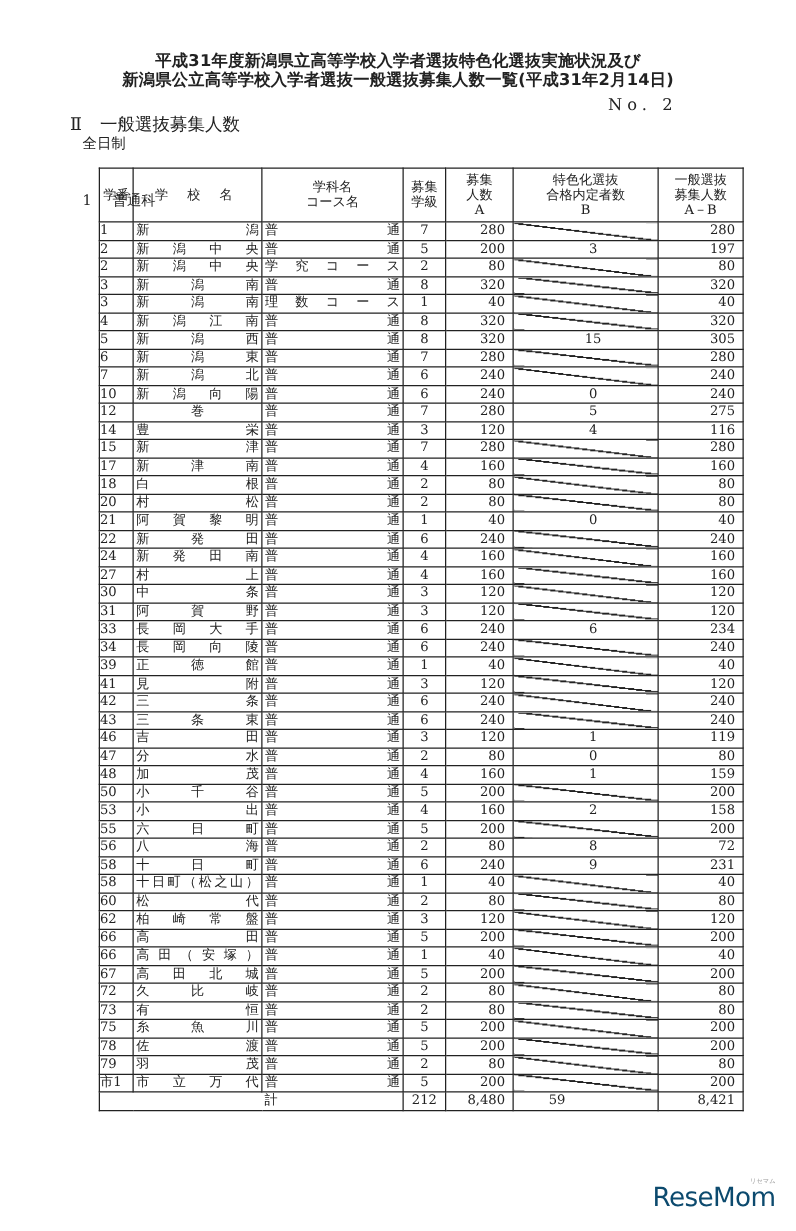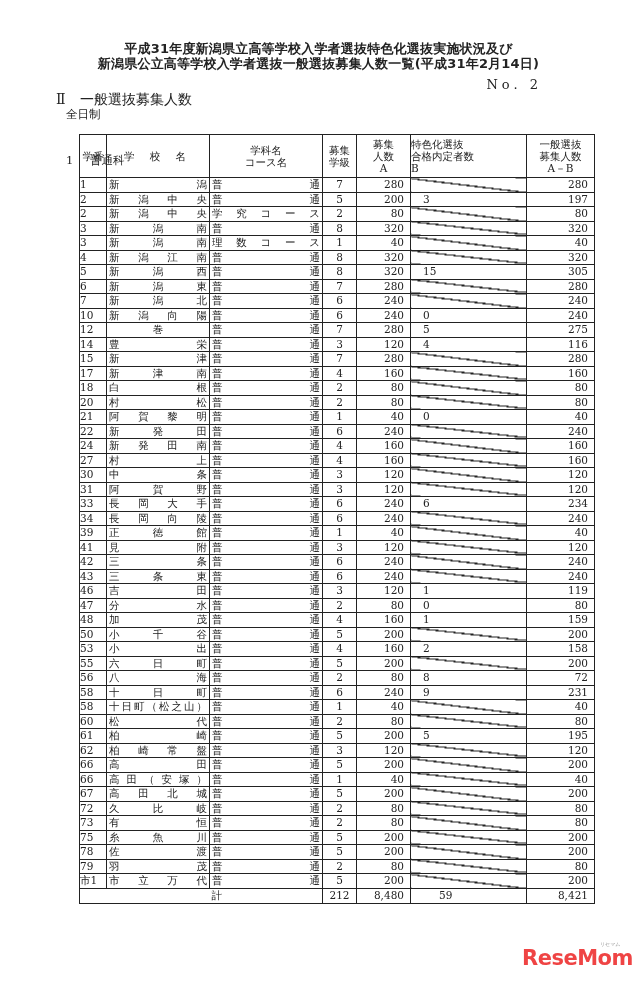--- a/index.html
+++ b/index.html
@@ -15,30 +15,30 @@
   .sub2 .n{display:inline-block;width:24px;}
   table{position:absolute;left:79px;top:134px;border-collapse:collapse;font-size:10.5px;}
   td,th{border:1px solid #222;padding:0;height:13.5px;line-height:13.5px;font-weight:normal;}
   th{height:42px;line-height:12px;text-align:center;font-size:10.5px;vertical-align:middle;}
   thead tr{border-bottom:1.5px solid #222;}
   .c-no{width:26px;}
   .c-school{width:102px;}
   .c-course{width:112px;}
   .c-cls{width:33px;text-align:center;}
   .c-a{width:53px;text-align:right;padding-right:6px;}
-  .c-b{width:73px;text-align:left;position:relative;}
+  .c-b{width:73px;text-align:center;position:relative;}
   .c-ab{width:67px;text-align:right;padding-right:6px;}
   td.c-a{width:47px;}
   td.c-ab{width:61px;}
   .jus{display:flex;justify-content:space-between;padding:0 2px;}
   .c-b.slash{background:linear-gradient(to top right, transparent calc(50% - 0.8px), #222 calc(50% - 0.8px), #222 calc(50% + 0.5px), transparent calc(50% + 0.5px));}
   .c-b .bv{display:inline-block;padding-left:12px;}
   .total td{height:14px;}
   .total .lbl{text-align:right;padding-right:100px;}
-  .logo{position:absolute;left:522px;top:946px;font-family:"DejaVu Sans","Liberation Sans",sans-serif;font-weight:bold;font-size:21px;color:#ef4444;letter-spacing:-0.5px;}
+  .logo{position:absolute;left:522px;top:946px;font-family:"DejaVu Sans","Liberation Sans",sans-serif;font-weight:normal;font-size:21px;color:#0c4a6e;letter-spacing:-0.5px;}
   .logo-sub{position:absolute;left:600px;top:941px;font-family:"DejaVu Sans","Liberation Sans",sans-serif;font-size:5px;color:#999;}
 </style>
 </head>
 <body>
 
 <div class="title t1">平成31年度新潟県立高等学校入学者選抜特色化選抜実施状況及び</div>
 <div class="title t2">新潟県公立高等学校入学者選抜一般選抜募集人数一覧(平成31年2月14日)</div>
 <div class="pageno">No. 2</div>
 
 <div class="sec">
@@ -838,39 +838,20 @@
             <span>普</span>
             <span>通</span>
           </div>
         </td>
         <td class="c-cls">2</td>
         <td class="c-a">80</td>
         <td class="c-b slash"></td>
         <td class="c-ab">80</td>
       </tr>
       <tr>
-        <td class="c-no">61</td>
-        <td class="c-school">
-          <div class="jus">
-            <span>柏</span>
-            <span>崎</span>
-          </div>
-        </td>
-        <td class="c-course">
-          <div class="jus">
-            <span>普</span>
-            <span>通</span>
-          </div>
-        </td>
-        <td class="c-cls">5</td>
-        <td class="c-a">200</td>
-        <td class="c-b"><span class="bv">5</span></td>
-        <td class="c-ab">195</td>
-      </tr>
-      <tr>
         <td class="c-no">62</td>
         <td class="c-school">
           <div class="jus">
             <span>柏</span>
             <span>崎</span>
             <span>常</span>
             <span>盤</span>
           </div>
         </td>
         <td class="c-course">

